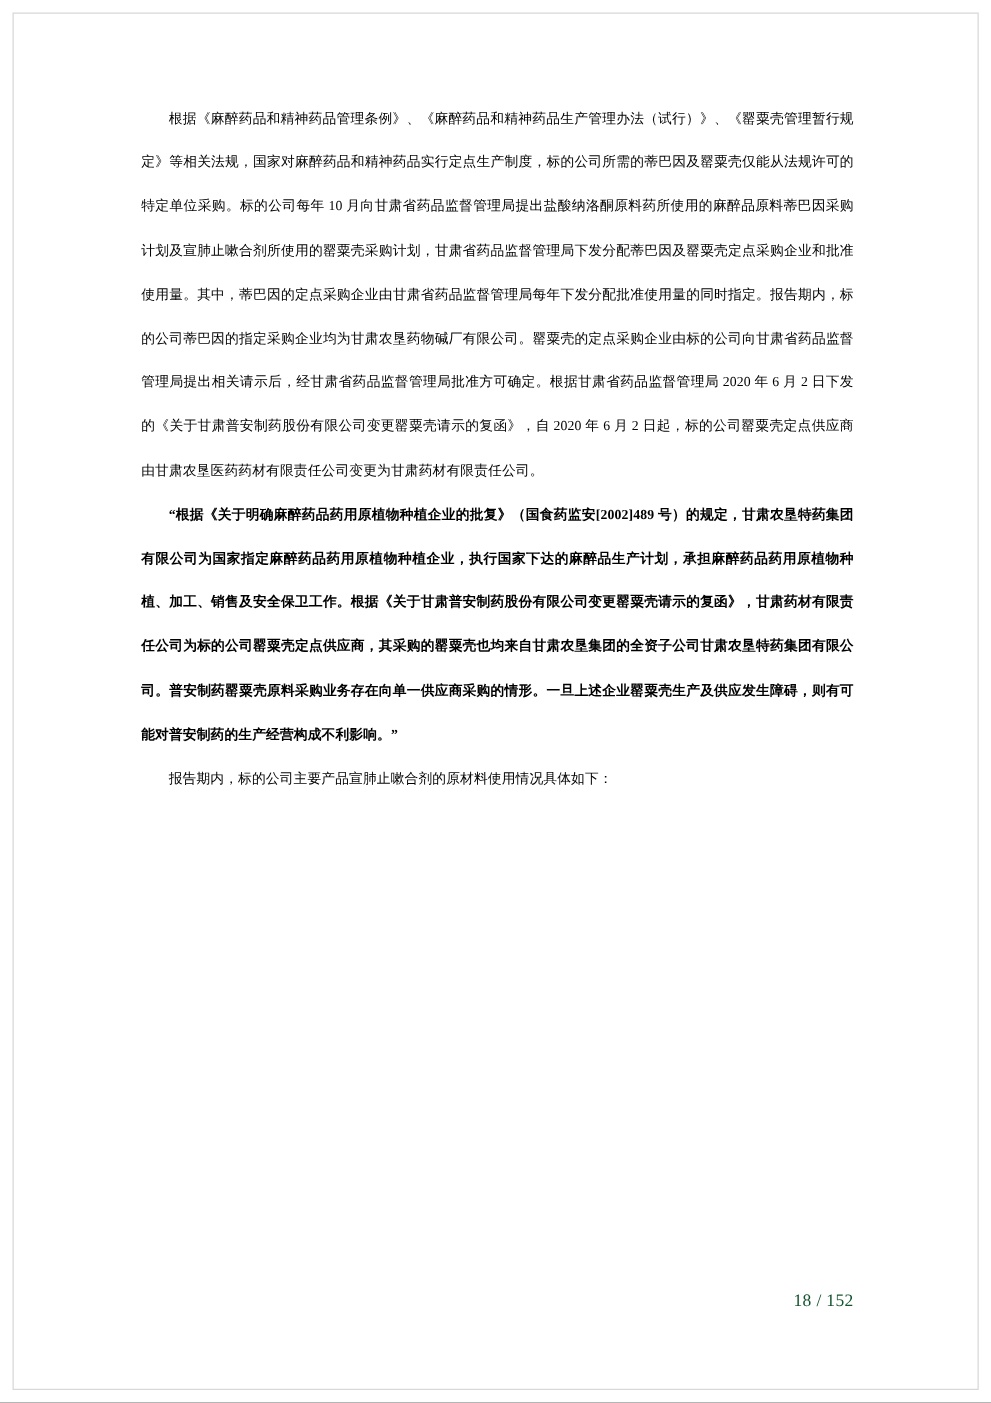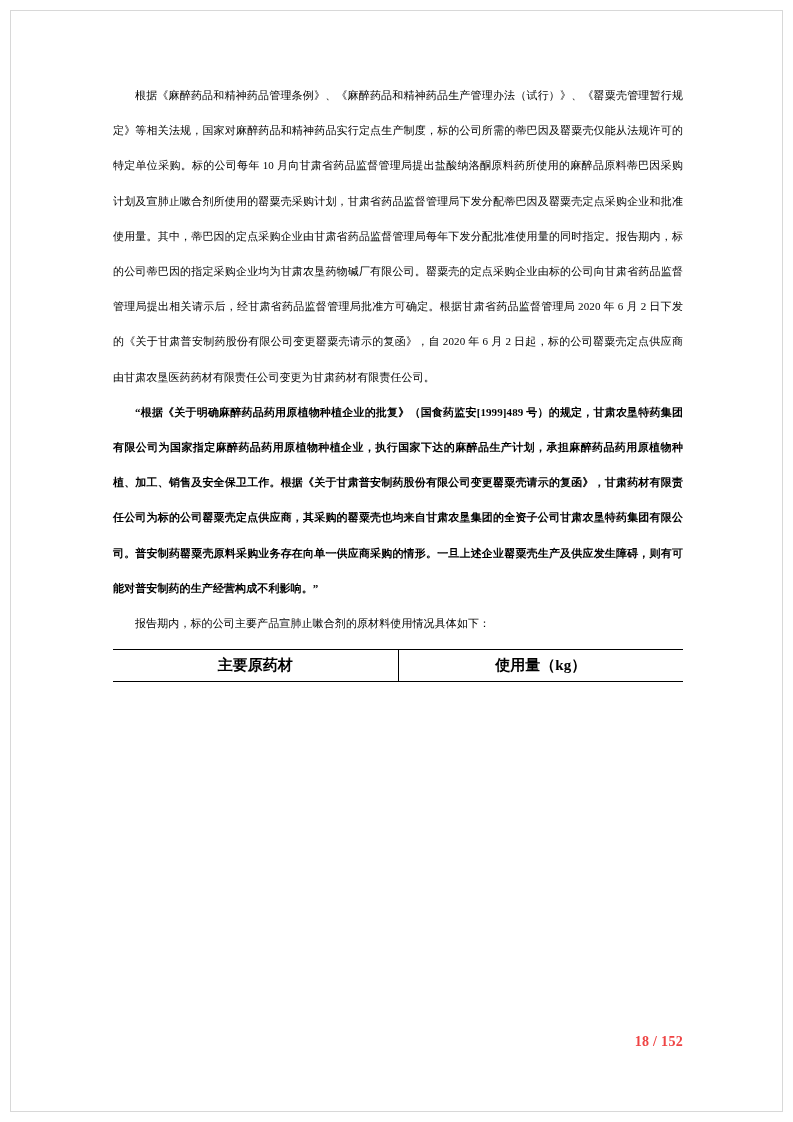--- a/index.html
+++ b/index.html
@@ -74,47 +74,39 @@
     border-left: 1px solid #000000;
   }
   .table-top-rule {
     border-top: 1.6px solid #000000;
   }
   .footer {
     position: absolute;
     right: 110px;
     bottom: 72px;
     font-size: 14px;
-    font-weight: bold;
-    color: #ef4444;
+    font-weight: normal;
+    color: #14532d;
     letter-spacing: 0.3px;
     margin-left: 31px;
   }
 </style>
 </head>
 <body>
 
 <div class="page">
   <div class="page-border"></div>
 
   <div class="content">
 
     <p class="indent">根据《麻醉药品和精神药品管理条例》、《麻醉药品和精神药品生产管理办法（试行）》、《罂粟壳管理暂行规定》等相关法规，国家对麻醉药品和精神药品实行定点生产制度，标的公司所需的蒂巴因及罂粟壳仅能从法规许可的特定单位采购。标的公司每年 10 月向甘肃省药品监督管理局提出盐酸纳洛酮原料药所使用的麻醉品原料蒂巴因采购计划及宣肺止嗽合剂所使用的罂粟壳采购计划，甘肃省药品监督管理局下发分配蒂巴因及罂粟壳定点采购企业和批准使用量。其中，蒂巴因的定点采购企业由甘肃省药品监督管理局每年下发分配批准使用量的同时指定。报告期内，标的公司蒂巴因的指定采购企业均为甘肃农垦药物碱厂有限公司。罂粟壳的定点采购企业由标的公司向甘肃省药品监督管理局提出相关请示后，经甘肃省药品监督管理局批准方可确定。根据甘肃省药品监督管理局 2020 年 6 月 2 日下发的《关于甘肃普安制药股份有限公司变更罂粟壳请示的复函》，自 2020 年 6 月 2 日起，标的公司罂粟壳定点供应商由甘肃农垦医药药材有限责任公司变更为甘肃药材有限责任公司。</p>
 
 
-    <p class="indent bold quote-block">“根据《关于明确麻醉药品药用原植物种植企业的批复》（国食药监安[1999]489 号）的规定，甘肃农垦特药集团有限公司为国家指定麻醉药品药用原植物种植企业，执行国家下达的麻醉品生产计划，承担麻醉药品药用原植物种植、加工、销售及安全保卫工作。根据《关于甘肃普安制药股份有限公司变更罂粟壳请示的复函》，甘肃药材有限责任公司为标的公司罂粟壳定点供应商，其采购的罂粟壳也均来自甘肃农垦集团的全资子公司甘肃农垦特药集团有限公司。普安制药罂粟壳原料采购业务存在向单一供应商采购的情形。一旦上述企业罂粟壳生产及供应发生障碍，则有可能对普安制药的生产经营构成不利影响。”</p>
+    <p class="indent bold quote-block">“根据《关于明确麻醉药品药用原植物种植企业的批复》（国食药监安[2002]489 号）的规定，甘肃农垦特药集团有限公司为国家指定麻醉药品药用原植物种植企业，执行国家下达的麻醉品生产计划，承担麻醉药品药用原植物种植、加工、销售及安全保卫工作。根据《关于甘肃普安制药股份有限公司变更罂粟壳请示的复函》，甘肃药材有限责任公司为标的公司罂粟壳定点供应商，其采购的罂粟壳也均来自甘肃农垦集团的全资子公司甘肃农垦特药集团有限公司。普安制药罂粟壳原料采购业务存在向单一供应商采购的情形。一旦上述企业罂粟壳生产及供应发生障碍，则有可能对普安制药的生产经营构成不利影响。”</p>
 
 
     <p class="indent">报告期内，标的公司主要产品宣肺止嗽合剂的原材料使用情况具体如下：</p>
 
-    <table class="matrix table-top-rule">
-      <thead>
-        <tr>
-          <th>主要原药材</th>
-          <th class="col-sep">使用量（kg）</th>
-        </tr>
-      </thead>
-    </table>
 
   </div>
 
   <div class="footer">18 / 152</div>
 </div>
 
 </body></html>

